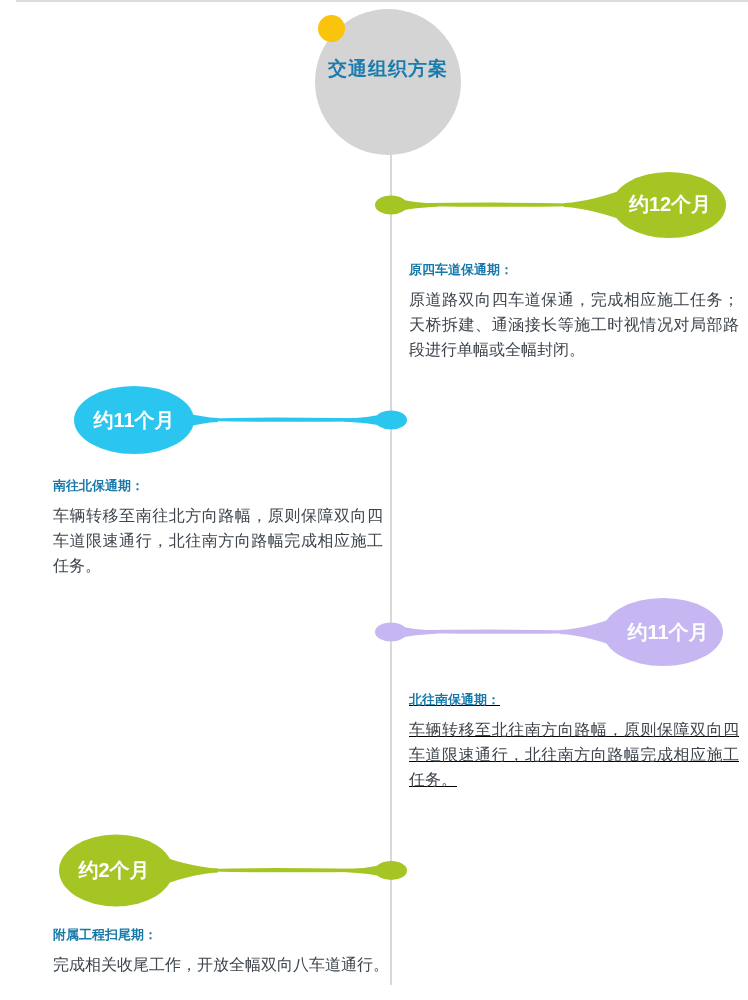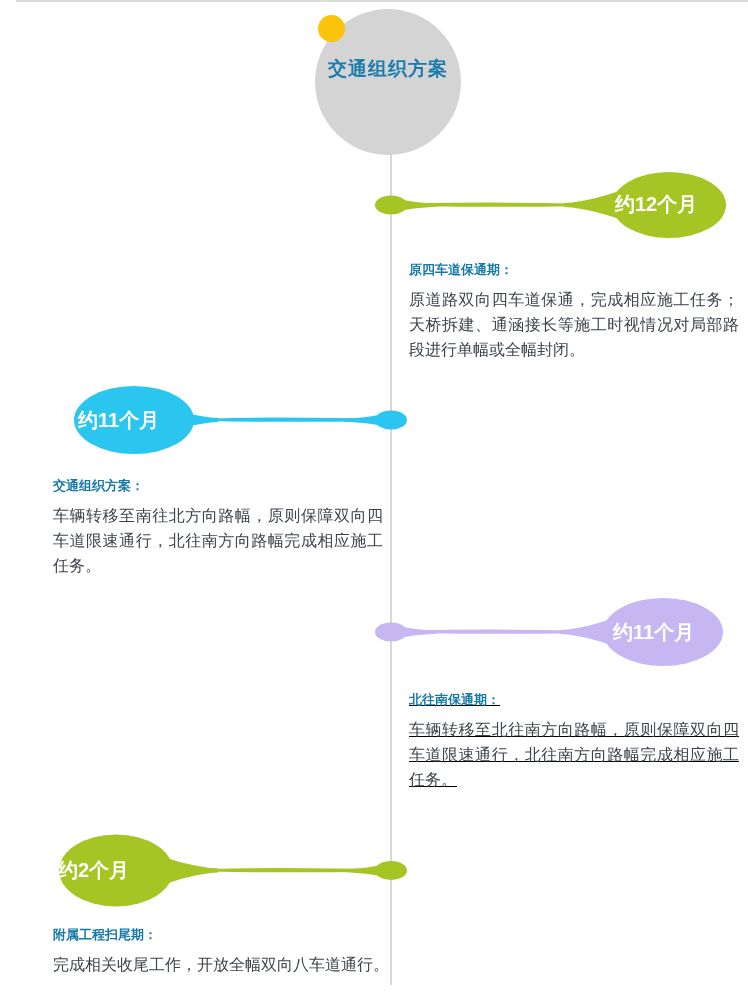--- a/index.html
+++ b/index.html
@@ -54,20 +54,21 @@
     height: 27px;
     border-radius: 50%;
     background: #fac30c;
   }
   .bubble-svg { position: absolute; display: block; }
   .bubble-label {
     position: absolute;
     color: #ffffff;
     font-size: 20px;
     font-weight: 700;
+    text-align: center;
     white-space: nowrap;
     line-height: 24px;
   }
   .text-block {
     position: absolute;
     width: 330px;
   }
   .text-block.wide { width: 380px; }
   .phase-title {
     color: #1779a9;
@@ -117,21 +118,21 @@
     <g fill="#2bc6ef">
       <ellipse cx="83" cy="36" rx="60" ry="34"></ellipse>
       <path d="M96 16 Q137 32.5 167 34 L167 38 Q137 39.5 96 56 Z"></path>
       <path d="M161 34.3 Q217 32.8 327 34.6 L327 37.2 Q217 38.6 161 37 Z"></path>
       <path d="M337 29.5 Q315 34 293 35 L293 37.5 Q315 38.5 337 42.5 Z"></path>
       <ellipse cx="340" cy="36" rx="16" ry="9.5"></ellipse>
     </g>
   </svg>
   <div class="bubble-label" style="left:62px; top:408px; width:112px;">约11个月</div>
   <div class="text-block" style="left:37px; top:474px;">
-    <div class="phase-title">交通组织方案：</div>
+    <div class="phase-title">南往北保通期：</div>
     <div class="phase-body">车辆转移至南往北方向路幅，原则保障双向四车道限速通行，北往南方向路幅完成相应施工任务。</div>
   </div>
 
   <svg class="bubble-svg" style="left:358px; top:596px;" width="357" height="74" viewBox="0 0 357 74">
     <g fill="#c6b7f2">
       <ellipse cx="17" cy="36" rx="16" ry="9.5"></ellipse>
       <path d="M20 29.5 Q42 34 64 35 L64 37.5 Q42 38.5 20 42.5 Z"></path>
       <path d="M30 34.3 Q140 32.8 196 34.6 L196 37.2 Q140 38.6 30 37 Z"></path>
       <path d="M255 16 Q216 32.5 186 34 L186 38 Q216 39.5 255 56 Z"></path>
       <ellipse cx="289" cy="36" rx="60" ry="34"></ellipse>

